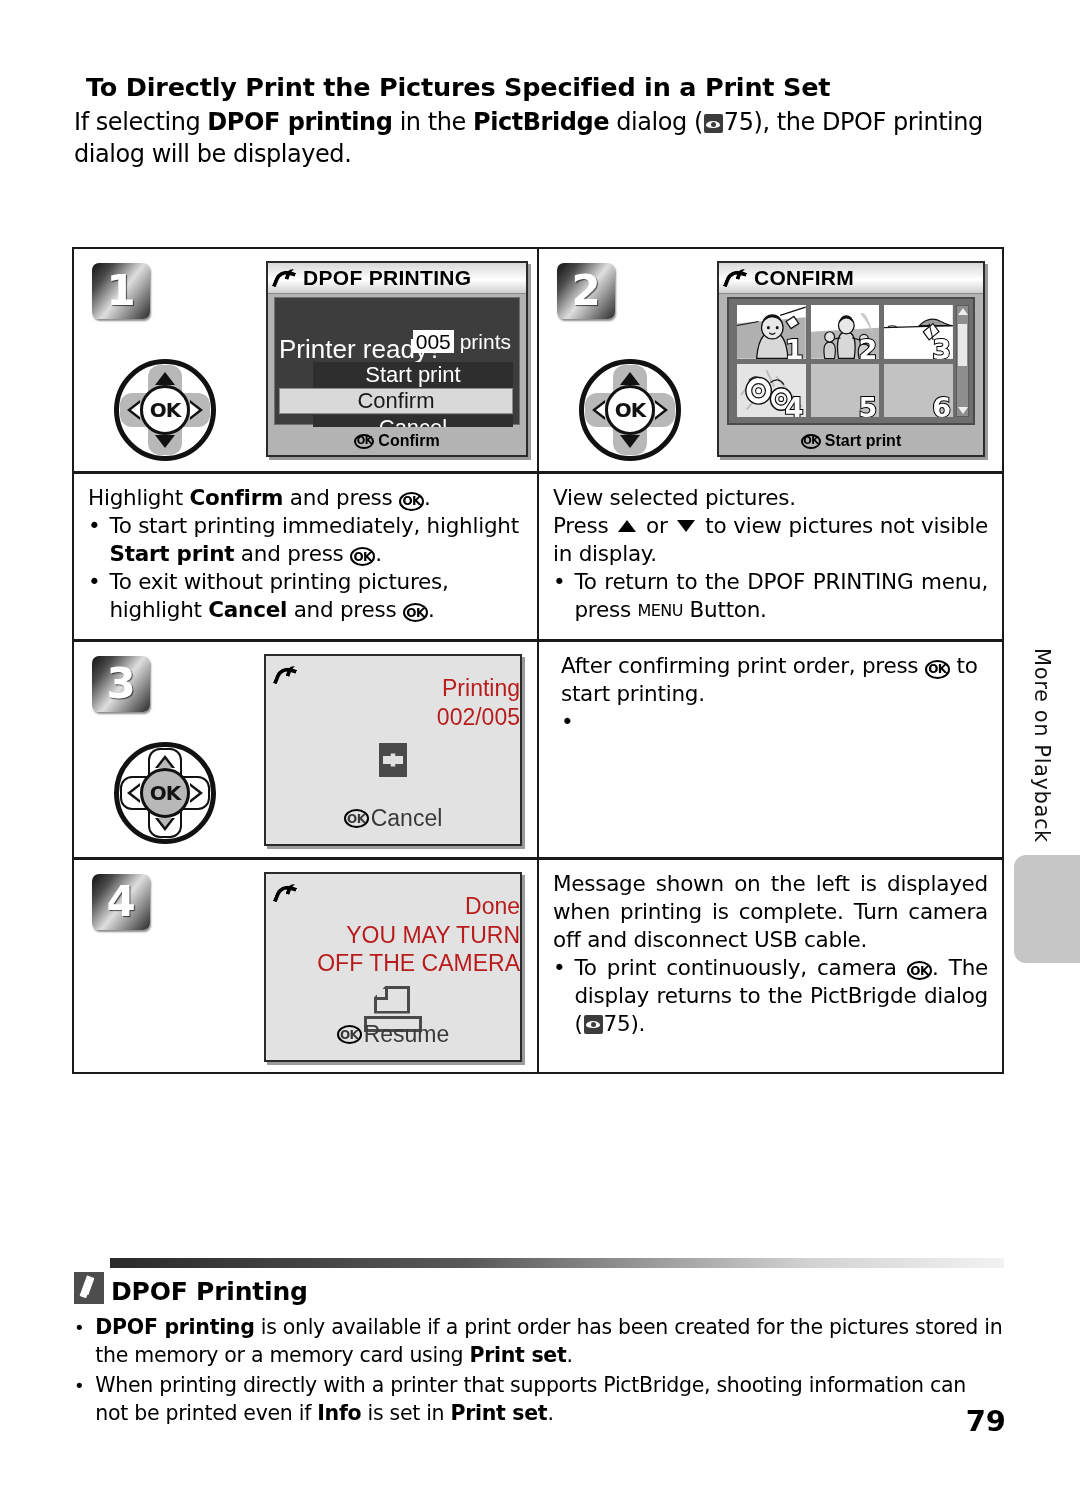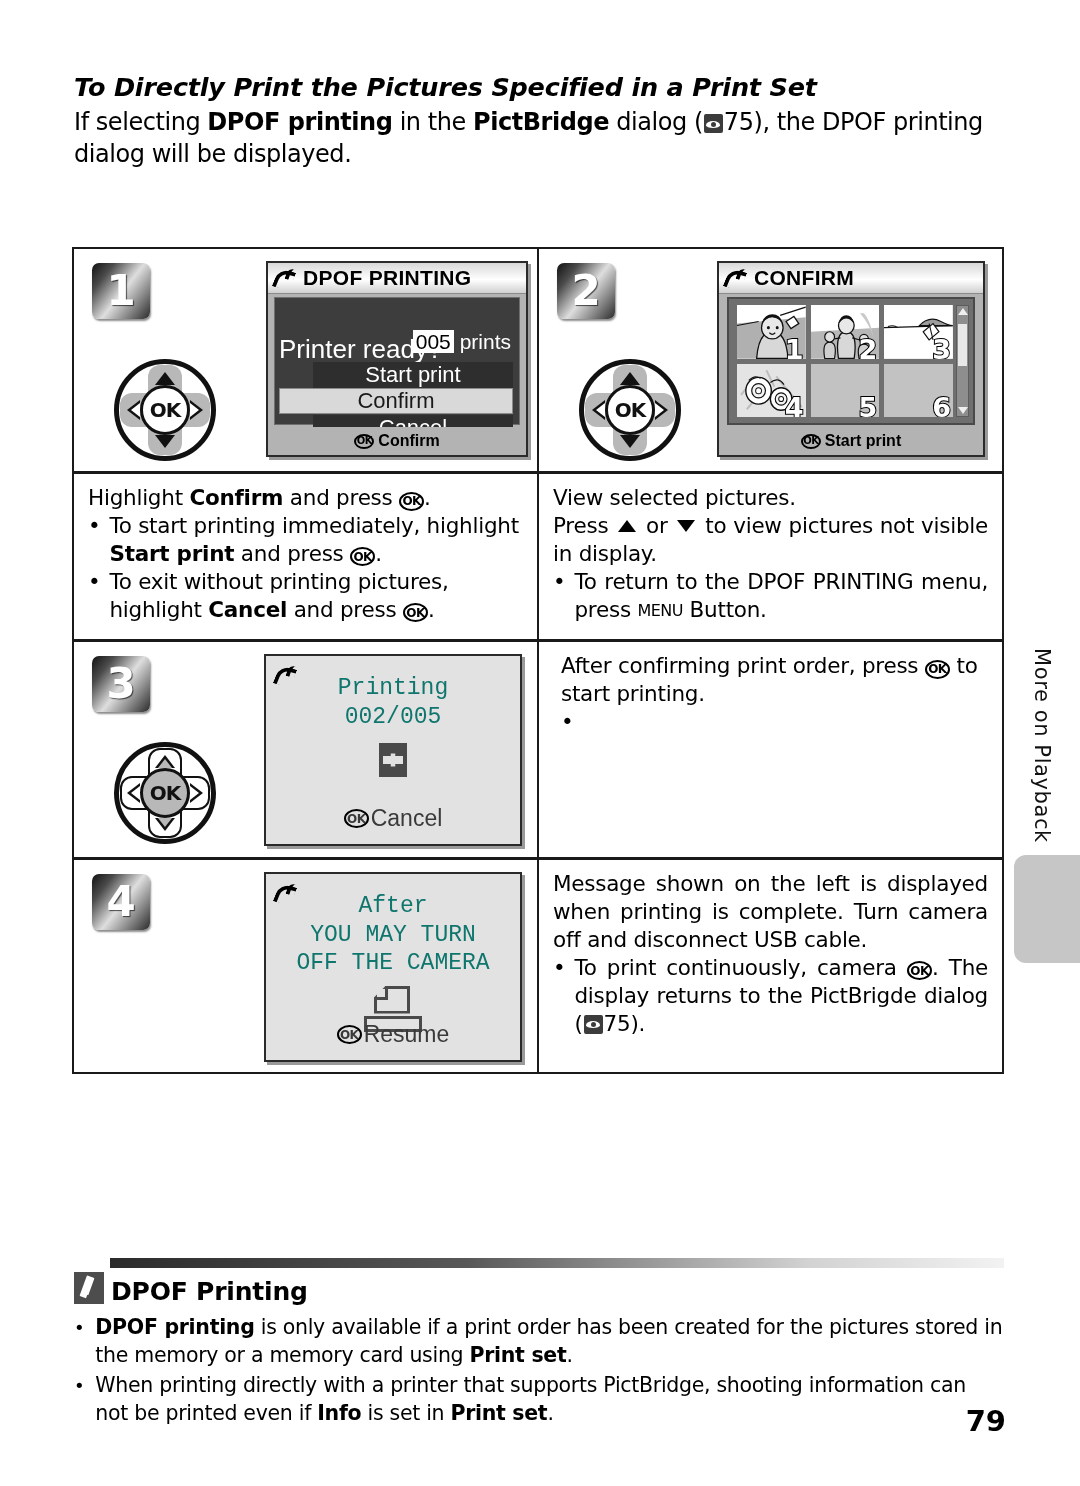--- a/index.html
+++ b/index.html
@@ -28,23 +28,22 @@
     position: absolute;
     left: 74px;
     top: 72px;
     width: 930px;
   }
   .intro h1 {
     font-family: "DejaVu Sans", sans-serif;
     font-size: 25.5px;
     font-weight: bold;
     letter-spacing: -0.2px;
-    margin: 0 0 5px 0;
+    margin: 0 0 5px 12px;
     line-height: 1.18;
-    font-style: italic;
   }
   .intro p {
     font-family: "DejaVu Sans", sans-serif;
     font-size: 24px;
     line-height: 1.32;
     margin: 0;
     letter-spacing: -0.45px;
   }
   .intro p b { font-weight: bold; }
 
@@ -348,23 +347,23 @@
   .scr-light-body {
     position:absolute;
     inset:0;
     background:#e2e2e2;
     box-sizing:border-box;
   }
   .scr-light-body .corner-icon { position:absolute; left:9px; top:8px; }
   .scr-light-inner {
     position:absolute;
     left:0; right:0; top:18px;
-    text-align:center;
-    font-family:Liberation Mono, monospace;
-    color:#0f766e;
+    text-align:right;
+    font-family:Liberation Sans, sans-serif;
+    color:#b91c1c;
   }
   .scr-light-inner .l {
     font-size:23px;
     line-height:1.24;
   }
   .scr-light-inner .caps { font-size:23px; line-height:1.24; }
 
   .lcd-foot.lightfoot {
     color:#3a3a3a;
     font-weight:normal;
@@ -788,21 +787,21 @@
 
     <div class="steps-row last">
       <div class="cell left" style="height:212px;">
         <div class="stepnum">
           <span>4</span>
         </div>
         <div class="lcd light" style="left:190px; top:12px; width:258px; height:190px;">
           <div class="scr-light-body">
             <span class="pbicon corner-icon"></span>
             <div class="scr-light-inner">
-              <div class="l">After</div>
+              <div class="l">Done</div>
               <div class="caps">YOU MAY TURN</div>
               <div class="caps">OFF THE CAMERA</div>
               <div class="printericon">
                 <div class="sheet"></div>
                 <div class="base"></div>
               </div>
             </div>
             <div class="lcd-foot lightfoot">
               <span class="okglyph big">OK</span>
               <span>Resume</span>

